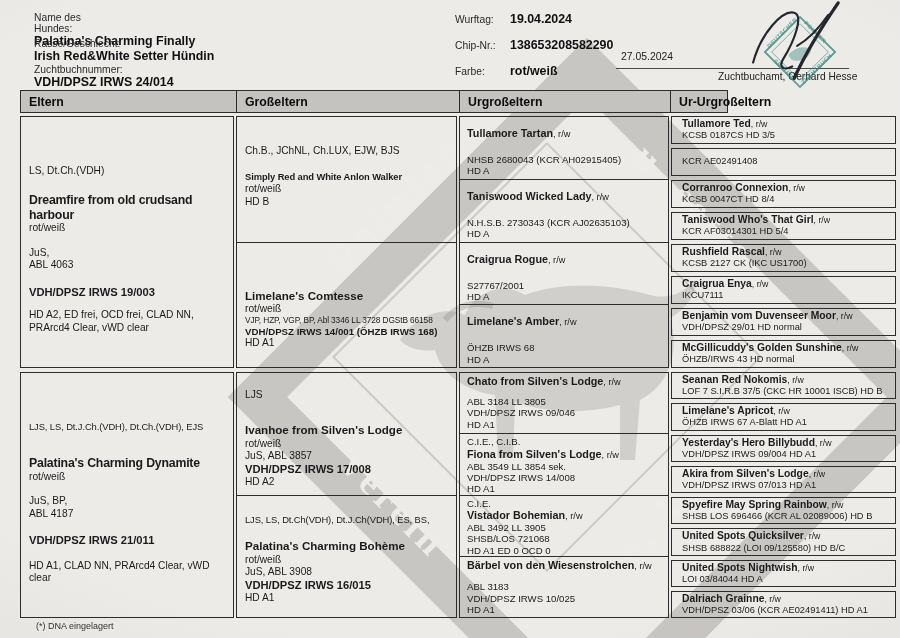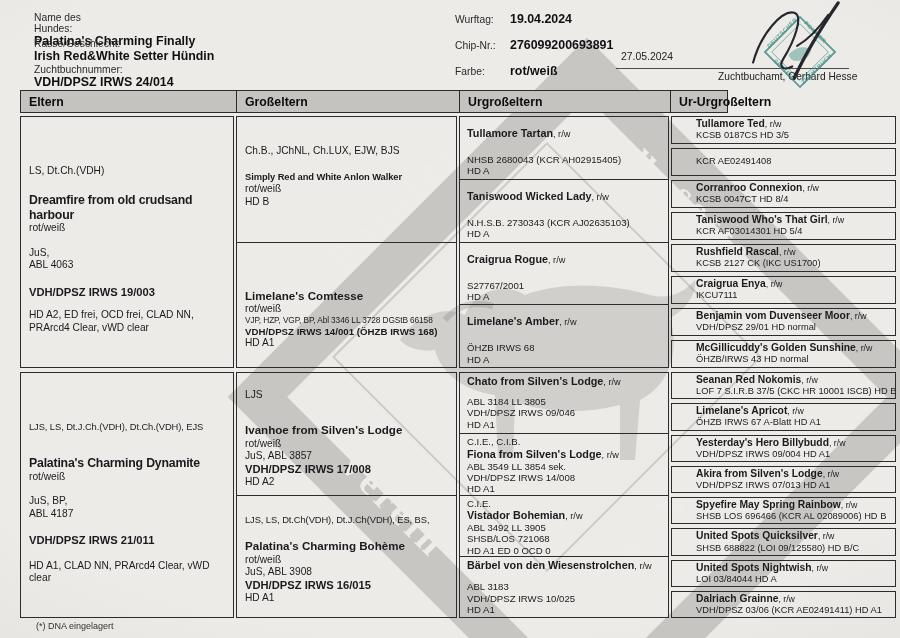--- a/index.html
+++ b/index.html
@@ -44,21 +44,21 @@
   .box{border:1.5px solid #2c2c2e;box-sizing:border-box;height:100%;background:transparent;}
   .parent{display:flex;flex-direction:column;padding:8px;}
   .box2{display:flex;flex-direction:column;}
   .gp{flex:1;display:flex;flex-direction:column;padding:6px 8px;overflow:hidden;}
   .gp + .gp{border-top:1.4px solid #2c2c2e;}
   .box3{display:flex;flex-direction:column;}
   .ggp{flex:1;display:flex;flex-direction:column;padding:2px 7px;overflow:hidden;}
   .ggp + .ggp{border-top:1.4px solid #2c2c2e;}
   .col4{display:flex;flex-direction:column;gap:4px;height:100%;}
   .g4{flex:1;border:1.4px solid #2c2c2e;box-sizing:border-box;display:flex;
-    flex-direction:column;justify-content:center;padding:1px 24px;overflow:hidden;}
+    flex-direction:column;justify-content:center;padding:1px 10px;overflow:hidden;}
   
   .ln{line-height:1.22;}
   .t{font-size:10.2px;}
   .p{font-size:10.2px;}
   .n{font-weight:bold;font-size:11.6px;line-height:1.25;}
   .N{font-weight:bold;font-size:12.3px;letter-spacing:-0.2px;line-height:1.18;}
   .r{font-weight:bold;font-size:11.2px;}
   .s{font-size:9.7px;white-space:nowrap;}
   .xs{font-size:8.3px;letter-spacing:-0.1px;white-space:nowrap;}
   .nw{font-size:9.4px;letter-spacing:-0.1px;white-space:nowrap;}
@@ -102,21 +102,21 @@
     <div class="fld fl r3">
       <span class="flabel">Zuchtbuchnummer:</span>
       <span class="fvalue">VDH/DPSZ IRWS 24/014</span>
     </div>
     <div class="fld fr r1">
       <span class="flabel">Wurftag:</span>
       <span class="fvalue">19.04.2024</span>
     </div>
     <div class="fld fr r2">
       <span class="flabel">Chip-Nr.:</span>
-      <span class="fvalue">276099200693891</span>
+      <span class="fvalue">138653208582290</span>
     </div>
     <div class="fld fr r3">
       <span class="flabel">Farbe:</span>
       <span class="fvalue">rot/weiß</span>
     </div>
 
     <span class="sig-date">27.05.2024</span>
     <div class="sig-line"></div>
     <span class="sig-caption">Zuchtbuchamt, Gerhard Hesse</span>
 

